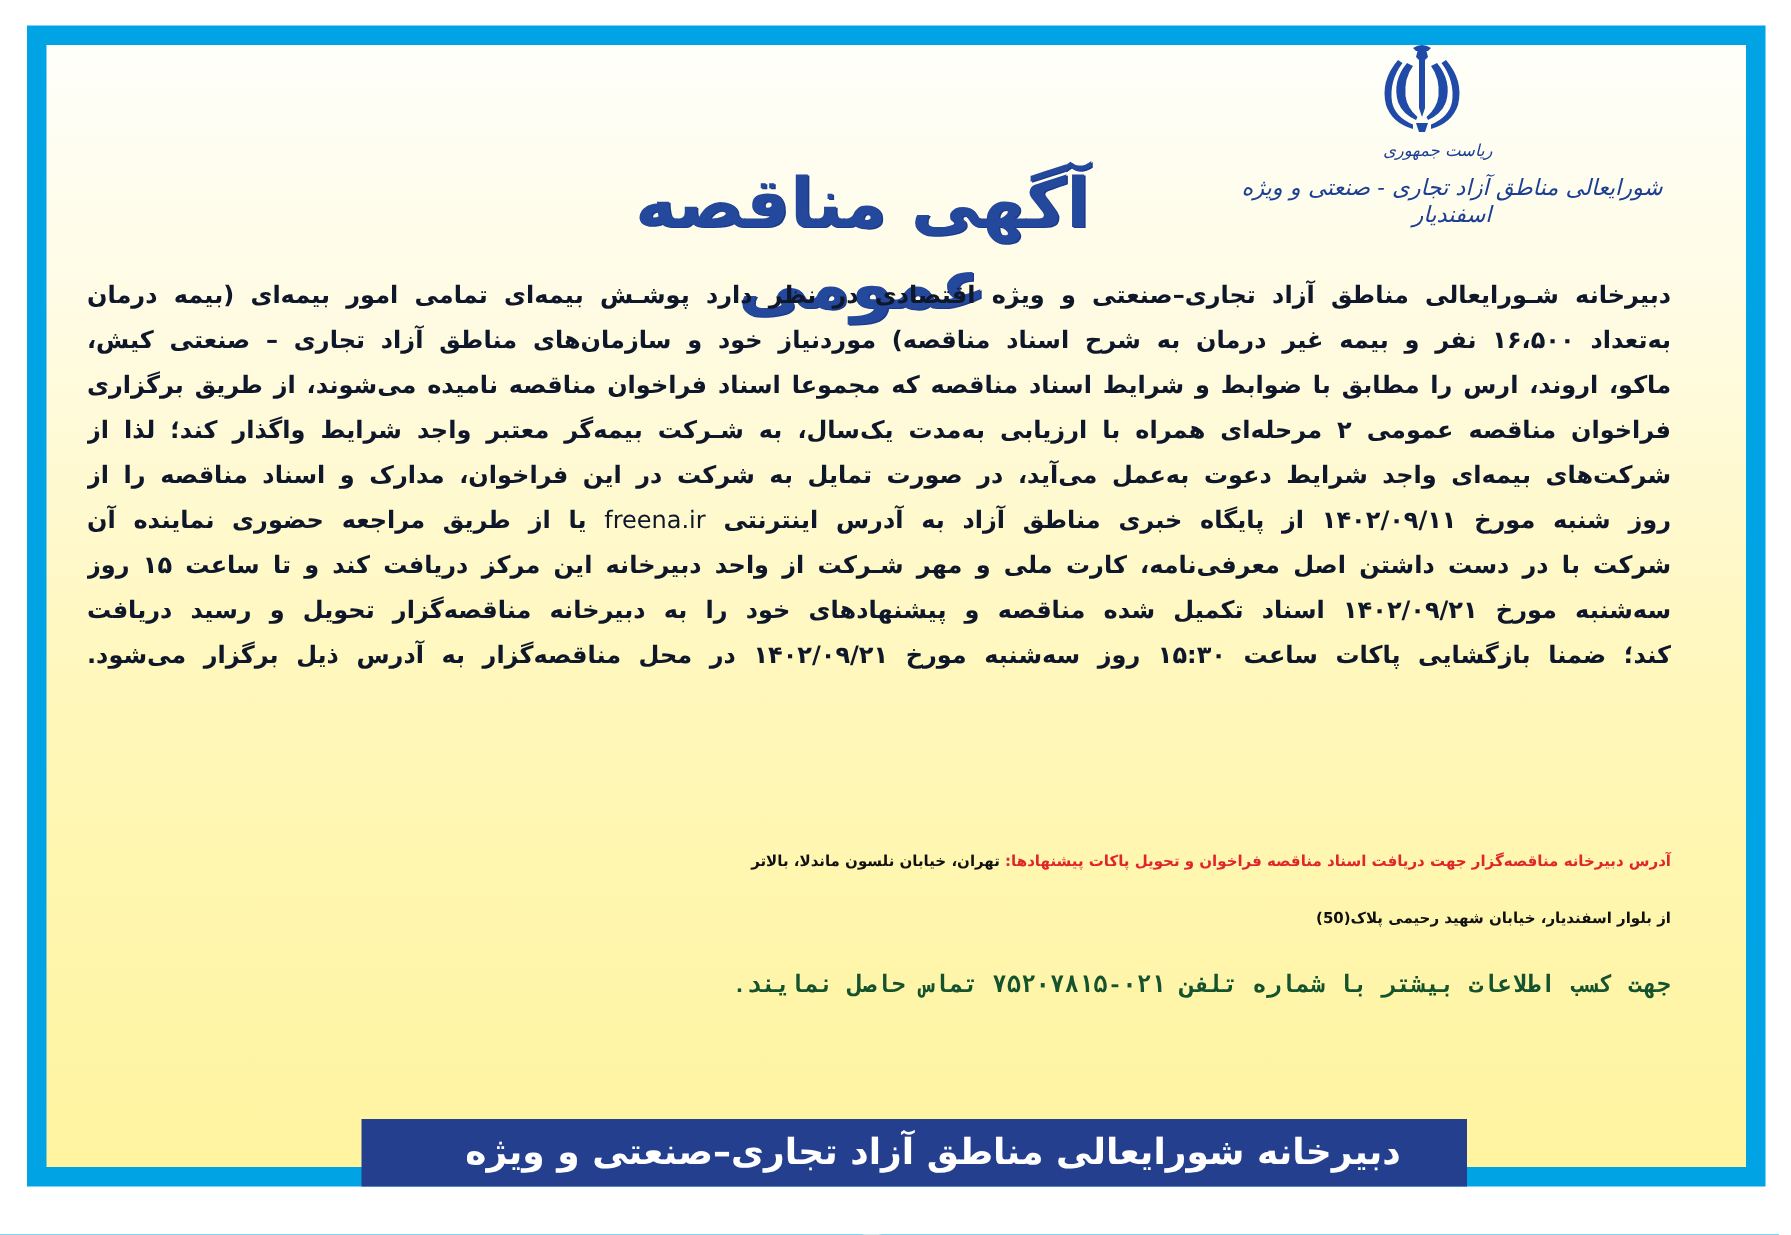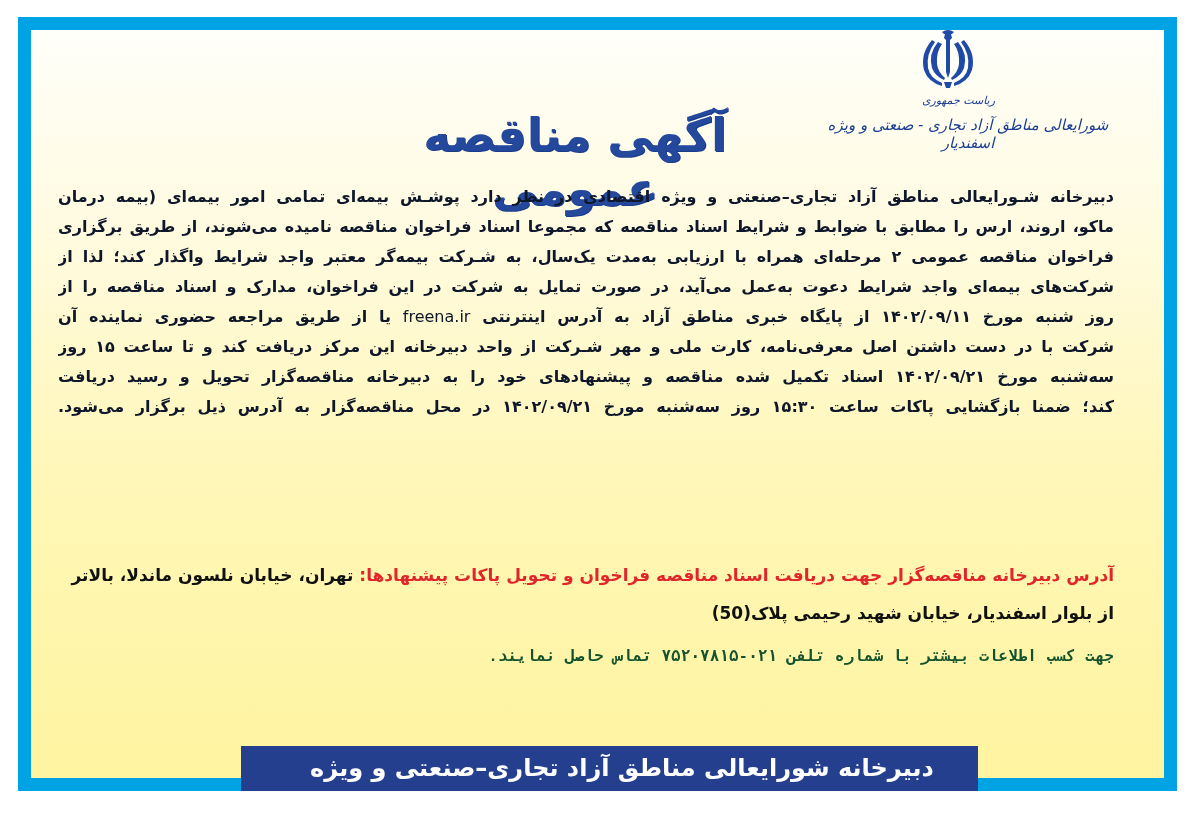--- a/index.html
+++ b/index.html
@@ -37,21 +37,21 @@
       position: absolute; left: 58px; top: 182px; width: 1056px;
       direction: rtl; text-align: justify;
       font-family: "DejaVu Sans", sans-serif; font-weight: bold; font-size: 16px;
       line-height: 30px; color: #0f172a;
     }
     .body .line { display: block; white-space: nowrap; overflow: hidden; text-align-last: justify; }
     .body .line.last { text-align-last: right; }
     .latin { direction: ltr; unicode-bidi: embed; font-weight: normal; }
     .addr {
       position: absolute; left: 58px; top: 556px; width: 1056px; direction: rtl;
-      font-family: "DejaVu Sans", sans-serif; font-weight: bold; font-size: 17px;
+      font-family: "DejaVu Sans", sans-serif; font-weight: bold; font-size: 10px;
       line-height: 38px; color: #111;
     }
     .addr .line { display: block; white-space: nowrap; }
     .red { color: #e0252b; }
     .phone {
       position: absolute; left: 58px; top: 642px; width: 1056px; direction: rtl;
       font-family: Liberation Mono, monospace; font-weight: bold; font-size: 16px;
       line-height: 30px; color: #14532d; white-space: nowrap;
     }
     .banner {
@@ -82,20 +82,21 @@
     </g>
   </svg>
 </div>
 <div class="presidency">ریاست جمهوری</div>
 <div class="council">شورایعالی مناطق آزاد تجاری - صنعتی و ویژه اسفندیار</div>
 
 <div class="title">آگهی مناقصه عمومی</div>
 
 <div class="body">
   <span class="line">دبیرخانه شـورایعالی مناطق آزاد تجاری–صنعتی و ویژه اقتصادی در نظر دارد پوشـش بیمه‌ای تمامی امور بیمه‌ای (بیمه درمان</span>
+  <span class="line">به‌تعداد ۱۶،۵۰۰ نفر و بیمه غیر درمان به شرح اسناد مناقصه) موردنیاز خود و سازمان‌های مناطق آزاد تجاری – صنعتی کیش،</span>
   <span class="line">ماکو، اروند، ارس را مطابق با ضوابط و شرایط اسناد مناقصه که مجموعا اسناد فراخوان مناقصه نامیده می‌شوند، از طریق برگزاری</span>
   <span class="line">فراخوان مناقصه عمومی ۲ مرحله‌ای همراه با ارزیابی به‌مدت یک‌سال، به شـرکت بیمه‌گر معتبر واجد شرایط واگذار کند؛ لذا از</span>
   <span class="line">شرکت‌های بیمه‌ای واجد شرایط دعوت به‌عمل می‌آید، در صورت تمایل به شرکت در این فراخوان، مدارک و اسناد مناقصه را از</span>
   <span class="line"><span>روز شنبه مورخ ۱۴۰۲/۰۹/۱۱ از پایگاه خبری مناطق آزاد به آدرس اینترنتی</span> <span class="latin">freena.ir</span> <span>یا از طریق مراجعه حضوری نماینده آن</span></span>
   <span class="line">شرکت با در دست داشتن اصل معرفی‌نامه، کارت ملی و مهر شـرکت از واحد دبیرخانه این مرکز دریافت کند و تا ساعت ۱۵ روز</span>
   <span class="line">سه‌شنبه مورخ ۱۴۰۲/۰۹/۲۱ اسناد تکمیل شده مناقصه و پیشنهادهای خود را به دبیرخانه مناقصه‌گزار تحویل و رسید دریافت</span>
   <span class="line">کند؛ ضمنا بازگشایی پاکات ساعت ۱۵:۳۰ روز سه‌شنبه مورخ ۱۴۰۲/۰۹/۲۱ در محل مناقصه‌گزار به آدرس ذیل برگزار می‌شود.</span>
 </div>
 
 <div class="addr">

